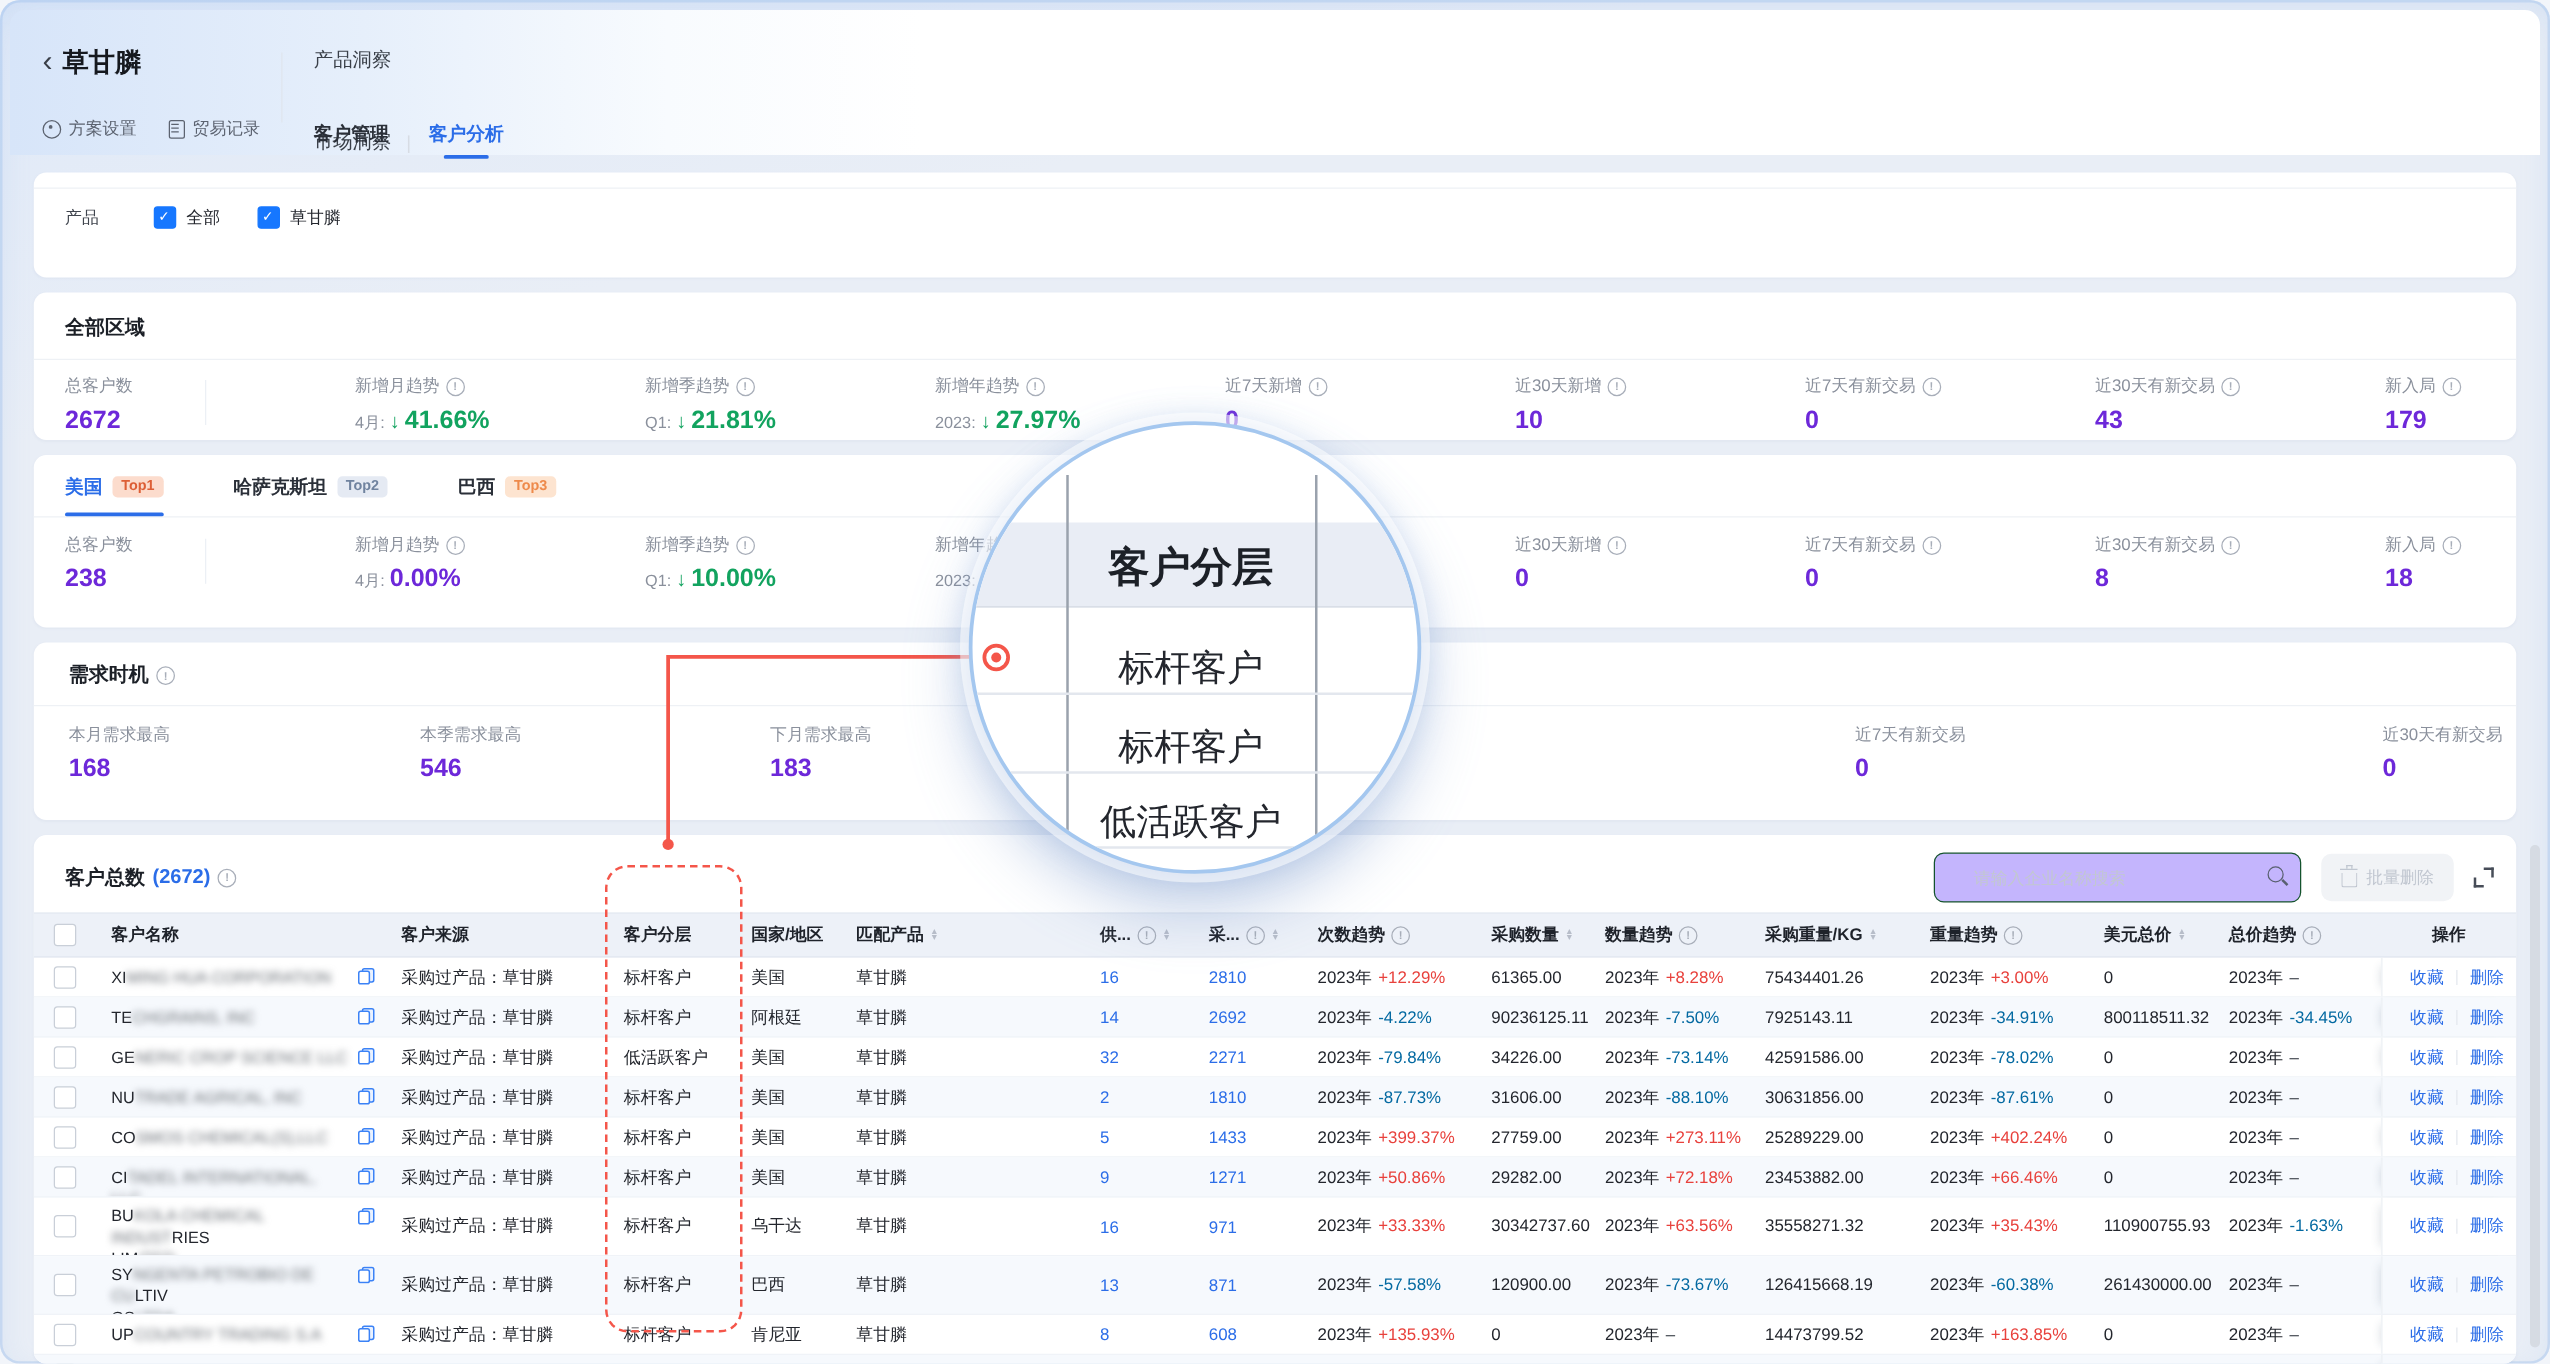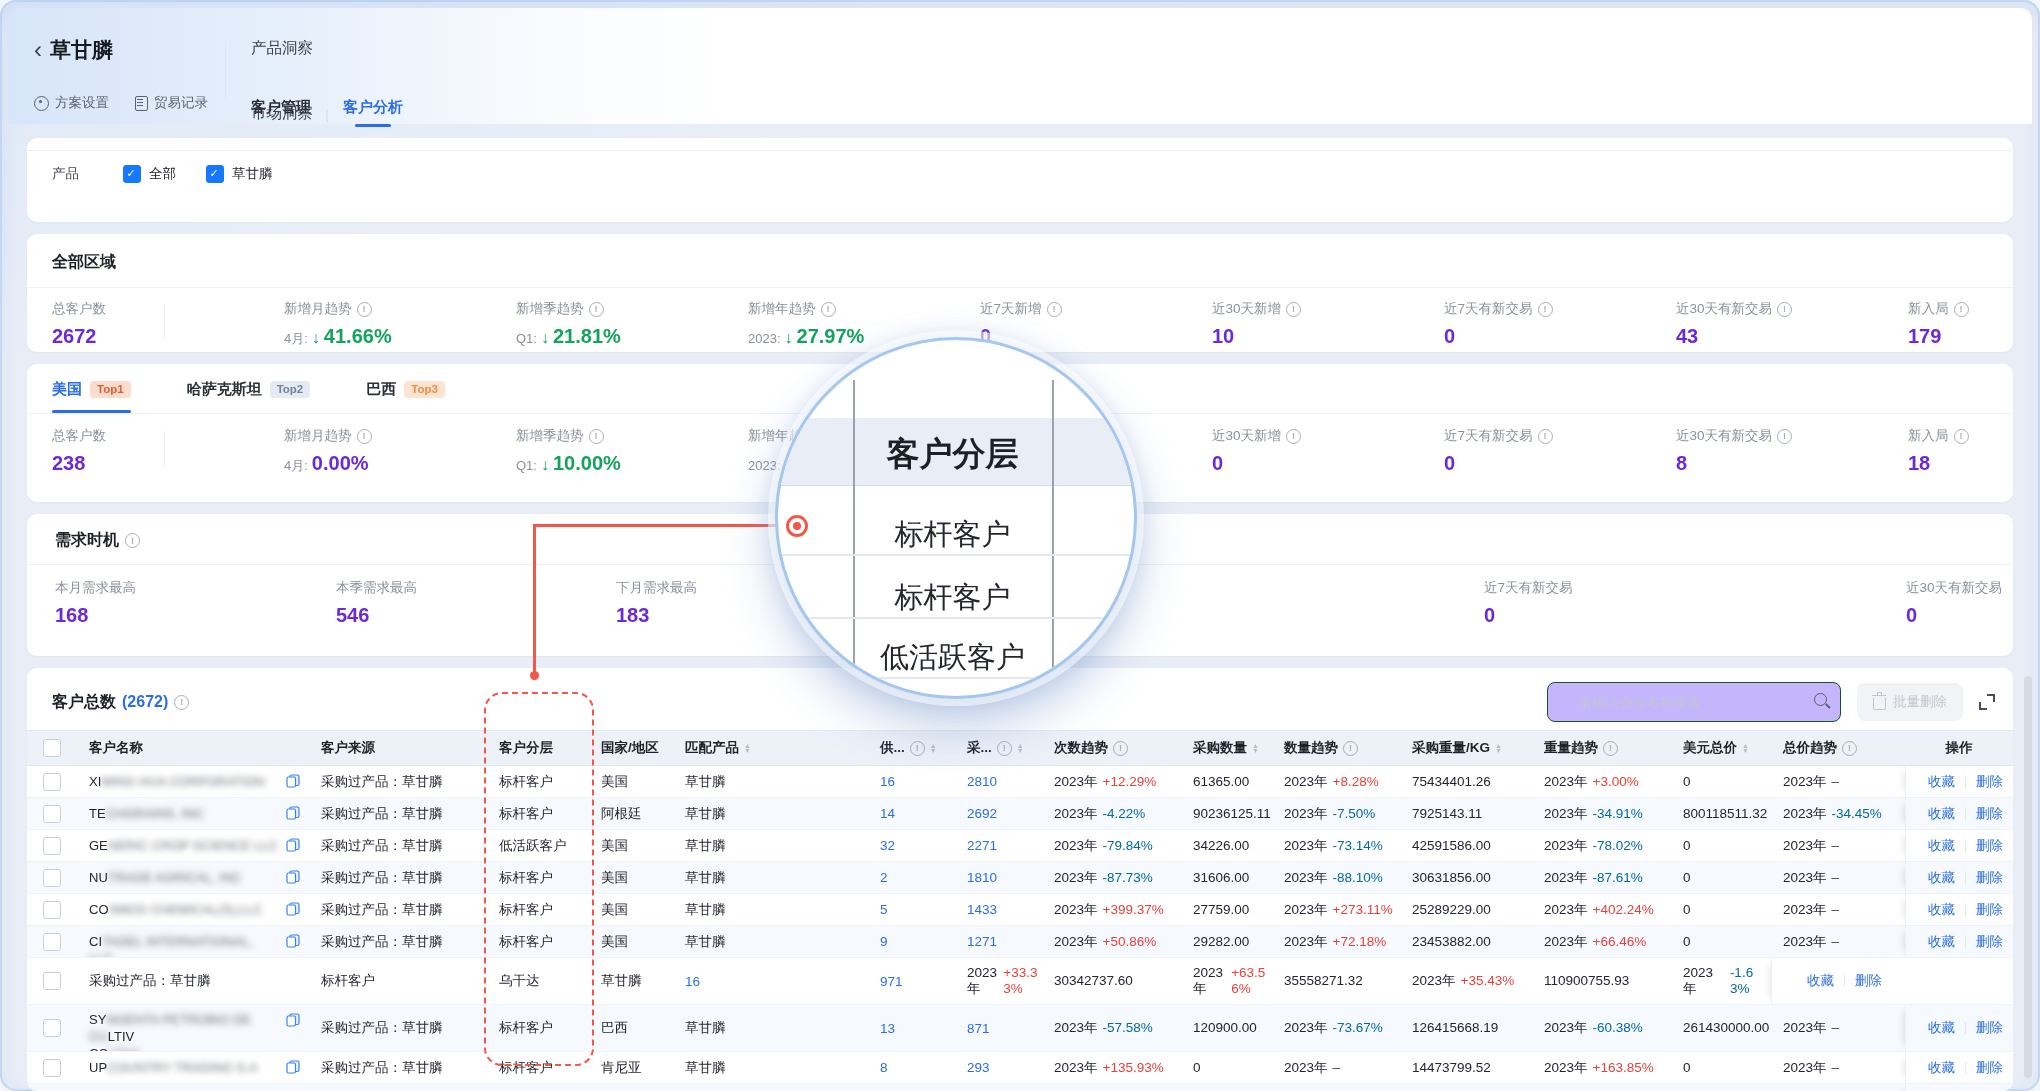--- a/index.html
+++ b/index.html
@@ -790,20 +790,28 @@
           <div class="td ops">
             <a>收藏</a>
             <span class="sep"></span>
             <a>删除</a>
           </div>
         </div>
         <div class="grid trow tall">
           <div class="td center">
             <span class="cb"></span>
           </div>
+          <div class="td name-td">
+            <div><span>BU</span><span class="blur">KOLA CHEMICAL INDUST</span><span>RIES</span></div>
+            <div><span>LIM</span><span class="blur">ITED</span></div>
+            <span class="ic-copy"><svg width="14" height="14" viewBox="0 0 14 14">
+                <rect x="4" y="1" width="9" height="10.5" rx="1.5" fill="#eaf2ff" stroke="#3b82f6" stroke-width="1.2"></rect>
+                <rect x="1" y="3" width="8.5" height="10" rx="1.5" fill="#fff" stroke="#3b82f6" stroke-width="1.2"></rect>
+              </svg></span>
+          </div>
           <div class="td">采购过产品：草甘膦</div>
           <div class="td">标杆客户</div>
           <div class="td">乌干达</div>
           <div class="td">草甘膦</div>
           <div class="td blue">16</div>
           <div class="td blue">971</div>
           <div class="td wrapok">
             <span class="t-y">2023年</span>
             <span class="t-red">+33.33%</span>
           </div>
@@ -880,21 +888,21 @@
             <span class="ic-copy"><svg width="14" height="14" viewBox="0 0 14 14">
                 <rect x="4" y="1" width="9" height="10.5" rx="1.5" fill="#eaf2ff" stroke="#3b82f6" stroke-width="1.2"></rect>
                 <rect x="1" y="3" width="8.5" height="10" rx="1.5" fill="#fff" stroke="#3b82f6" stroke-width="1.2"></rect>
               </svg></span>
           </div>
           <div class="td">采购过产品：草甘膦</div>
           <div class="td">标杆客户</div>
           <div class="td">肯尼亚</div>
           <div class="td">草甘膦</div>
           <div class="td blue">8</div>
-          <div class="td blue">293</div>
+          <div class="td blue">608</div>
           <div class="td wrapok">
             <span class="t-y">2023年</span>
             <span class="t-red">+135.93%</span>
           </div>
           <div class="td wrapok">0</div>
           <div class="td wrapok">
             <span class="t-y">2023年</span>
             <span class="t-flat">–</span>
           </div>
           <div class="td wrapok">14473799.52</div>

